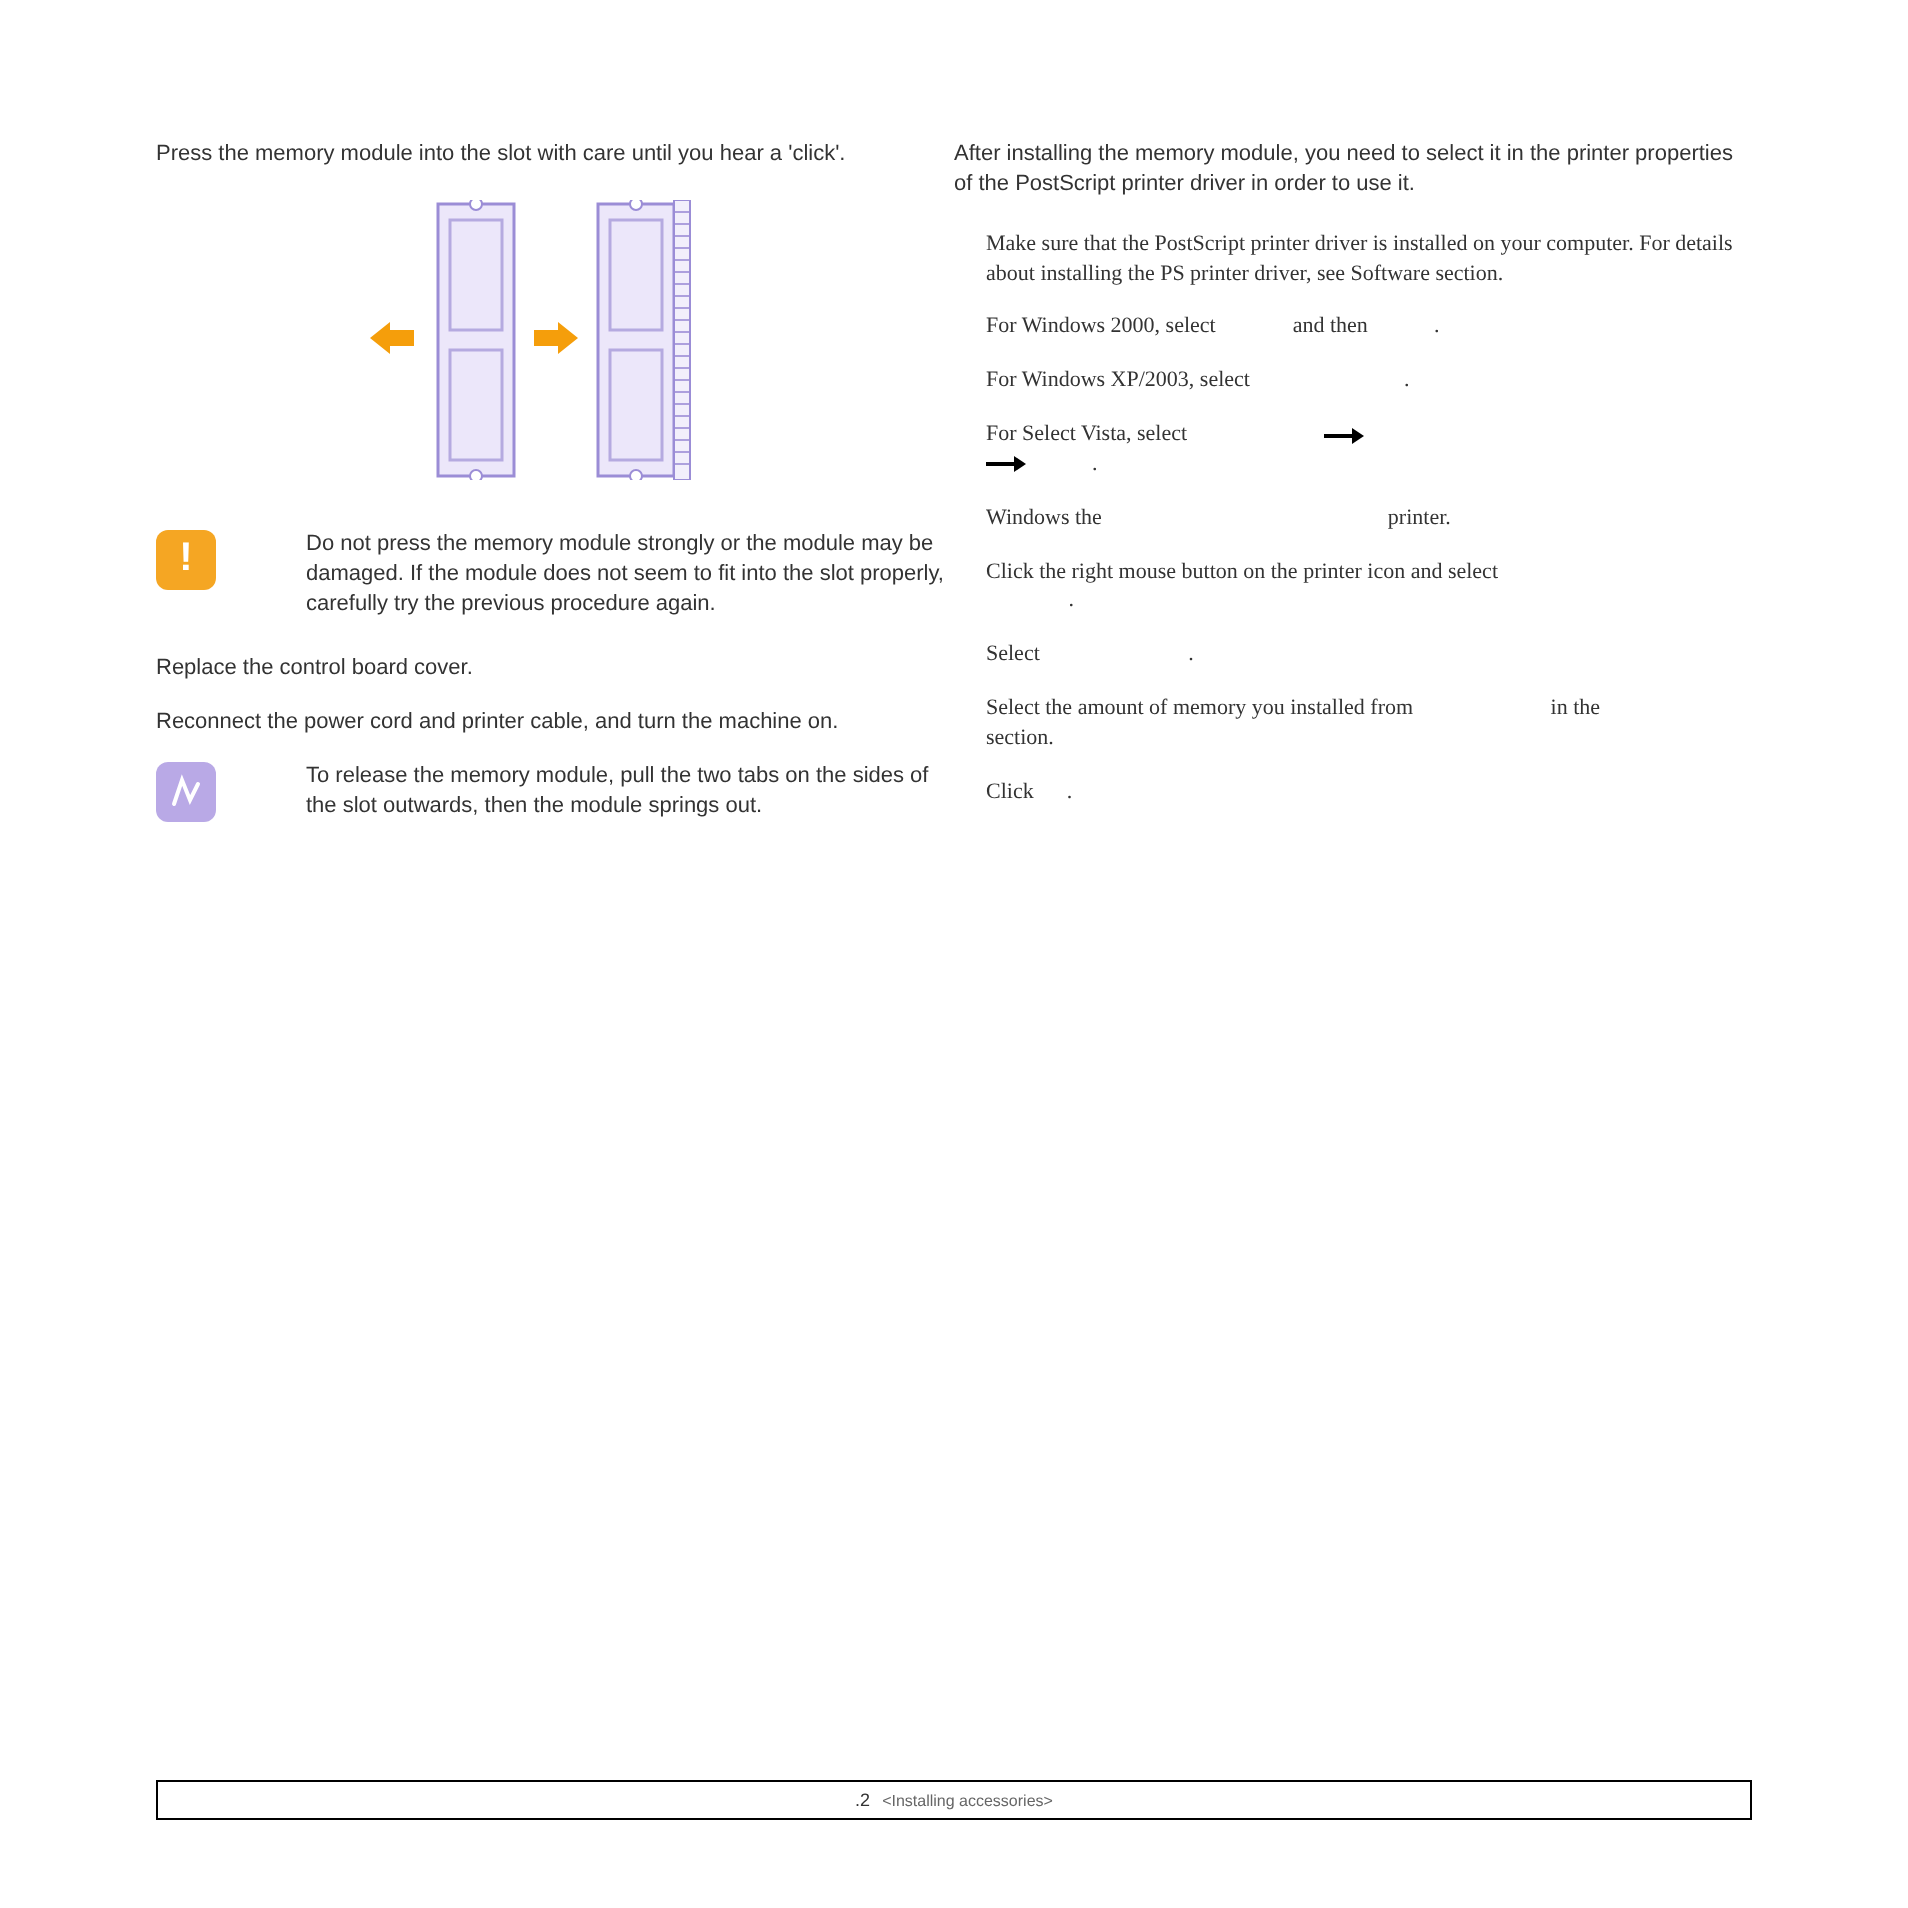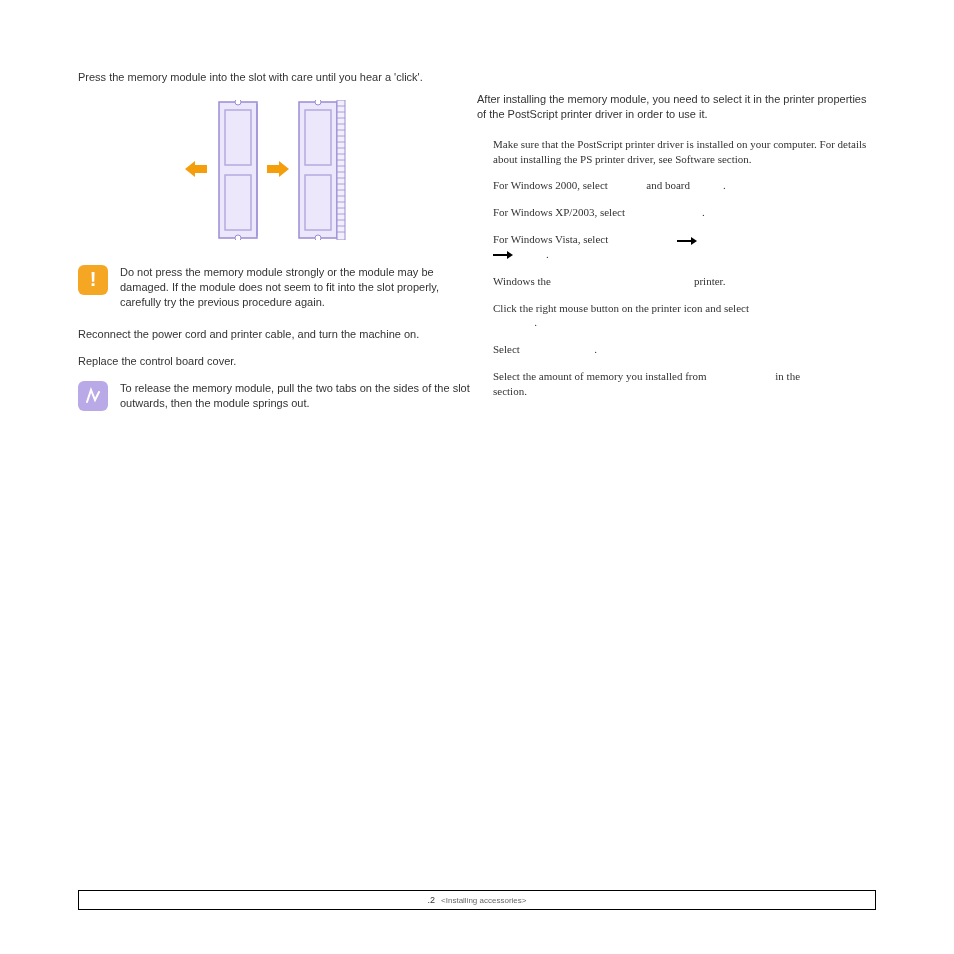--- a/index.html
+++ b/index.html
@@ -88,22 +88,22 @@
   }
   .note-icon {
     width:30px; height:30px; flex:0 0 30px;
     border-radius:6px;
     display:flex; align-items:center; justify-content:center;
     font-weight:bold; font-size:20px;
   }
   .warn-icon { background:#f5a623; color:#fff; }
   .info-icon { background:#b9a9e6; color:#fff; position:relative; }
   .info-icon svg { width:20px; height:20px; }
-  .note-text { line-height:1.35; }
-  .right-col .intro { line-height:1.35; margin-bottom:15px;margin-top:22px; }
+  .note-text { line-height:1.35;margin-left:33px; }
+  .right-col .intro { line-height:1.35; margin-bottom:15px; }
   .steps-r { padding-left:16px;font-family:Liberation Serif, serif; }
   .steps-r .step { margin-bottom:12px; }
   .long-arrow {
     display:inline-block; width:20px; height:8px; position:relative; vertical-align:middle;
   }
   .long-arrow::before{
     content:""; position:absolute; left:0; top:3px; height:2px; width:14px; background:#000;
   }
   .long-arrow::after{
     content:""; position:absolute; right:0; top:0;
@@ -178,57 +178,60 @@
           <circle cx="25" cy="138" r="3" fill="#fff" stroke="#9b8dd6"></circle>
         </svg>
       </div>
     </div>
 
     <div class="note-row">
       <div class="note-icon warn-icon">!</div>
       <div class="note-text">Do not press the memory module strongly or the module may be damaged. If the module does not seem to fit into the slot properly, carefully try the previous procedure again.</div>
     </div>
 
+    <div class="step">Replace the control board cover.</div>
     <div class="step">Reconnect the power cord and printer cable, and turn the machine on.</div>
-    <div class="step">Replace the control board cover.</div>
 
     <div class="note-row">
       <div class="note-icon info-icon">
         <svg viewBox="0 0 20 20">
             <path d="M4 16 L8 4 L12 14 L16 6" stroke="#fff" stroke-width="2" fill="none" stroke-linecap="round"></path>
           </svg>
       </div>
       <div class="note-text">To release the memory module, pull the two tabs on the sides of the slot outwards, then the module springs out.</div>
     </div>
   </div>
 
   <div class="col right-col">
     <div class="intro">After installing the memory module, you need to select it in the printer properties of the PostScript printer driver in order to use it.</div>
     <div class="steps-r">
       <div class="step">Make sure that the PostScript printer driver is installed on your computer. For details about installing the PS printer driver, see Software section.</div>
       <div class="step">
-        <span>For Windows 2000, select </span>&nbsp;&nbsp;&nbsp;&nbsp;&nbsp;&nbsp;&nbsp;&nbsp;&nbsp;&nbsp;&nbsp;&nbsp;<span> and board </span>&nbsp;&nbsp;&nbsp;&nbsp;&nbsp;&nbsp;&nbsp;&nbsp;&nbsp;&nbsp;<span> .</span>
+        <span>For Windows 2000, select </span>&nbsp;&nbsp;&nbsp;&nbsp;&nbsp;&nbsp;&nbsp;&nbsp;&nbsp;&nbsp;&nbsp;&nbsp;<span> and then </span>&nbsp;&nbsp;&nbsp;&nbsp;&nbsp;&nbsp;&nbsp;&nbsp;&nbsp;&nbsp;<span> .</span>
       </div>
       <div class="step">
         <span>For Windows XP/2003, select </span>&nbsp;&nbsp;&nbsp;&nbsp;&nbsp;&nbsp;&nbsp;&nbsp;&nbsp;&nbsp;&nbsp;&nbsp;&nbsp;&nbsp;&nbsp;&nbsp;&nbsp;&nbsp;&nbsp;&nbsp;&nbsp;&nbsp;&nbsp;&nbsp;&nbsp;&nbsp;<span> .</span>
       </div>
       <div class="step">
-        <span>For Windows Vista, select </span>&nbsp;&nbsp;&nbsp;&nbsp;&nbsp;&nbsp;&nbsp;&nbsp;&nbsp;&nbsp;&nbsp;&nbsp;&nbsp;&nbsp;&nbsp;&nbsp;&nbsp;&nbsp;&nbsp;&nbsp;&nbsp;&nbsp;&nbsp;&nbsp;<span class="long-arrow"></span><br><span class="long-arrow"></span>&nbsp;&nbsp;&nbsp;&nbsp;&nbsp;&nbsp;&nbsp;&nbsp;&nbsp;&nbsp;&nbsp;<span> .</span>
+        <span>For Select Vista, select </span>&nbsp;&nbsp;&nbsp;&nbsp;&nbsp;&nbsp;&nbsp;&nbsp;&nbsp;&nbsp;&nbsp;&nbsp;&nbsp;&nbsp;&nbsp;&nbsp;&nbsp;&nbsp;&nbsp;&nbsp;&nbsp;&nbsp;&nbsp;&nbsp;<span class="long-arrow"></span><br><span class="long-arrow"></span>&nbsp;&nbsp;&nbsp;&nbsp;&nbsp;&nbsp;&nbsp;&nbsp;&nbsp;&nbsp;&nbsp;<span> .</span>
       </div>
       <div class="step">
         <span>Windows the </span>&nbsp;&nbsp;&nbsp;&nbsp;&nbsp;&nbsp;&nbsp;&nbsp;&nbsp;&nbsp;&nbsp;&nbsp;&nbsp;&nbsp;&nbsp;&nbsp;&nbsp;&nbsp;&nbsp;&nbsp;&nbsp;&nbsp;&nbsp;&nbsp;&nbsp;&nbsp;&nbsp;&nbsp;&nbsp;&nbsp;&nbsp;&nbsp;&nbsp;&nbsp;&nbsp;&nbsp;&nbsp;&nbsp;&nbsp;&nbsp;&nbsp;&nbsp;&nbsp;&nbsp;&nbsp;&nbsp;&nbsp;&nbsp;&nbsp;&nbsp;<span> printer.</span>
       </div>
       <div class="step">
         <span>Click the right mouse button on the printer icon and select</span><br>&nbsp;&nbsp;&nbsp;&nbsp;&nbsp;&nbsp;&nbsp;&nbsp;&nbsp;&nbsp;&nbsp;&nbsp;&nbsp;&nbsp;&nbsp;<span>.</span>
       </div>
       <div class="step">
         <span>Select </span>&nbsp;&nbsp;&nbsp;&nbsp;&nbsp;&nbsp;&nbsp;&nbsp;&nbsp;&nbsp;&nbsp;&nbsp;&nbsp;&nbsp;&nbsp;&nbsp;&nbsp;&nbsp;&nbsp;&nbsp;&nbsp;&nbsp;&nbsp;&nbsp;&nbsp;<span> .</span>
       </div>
       <div class="step">
         <span>Select the amount of memory you installed from </span>&nbsp;&nbsp;&nbsp;&nbsp;&nbsp;&nbsp;&nbsp;&nbsp;&nbsp;&nbsp;&nbsp;&nbsp;&nbsp;&nbsp;&nbsp;&nbsp;&nbsp;&nbsp;&nbsp;&nbsp;&nbsp;&nbsp;&nbsp;<span> in the </span>&nbsp;&nbsp;&nbsp;&nbsp;&nbsp;&nbsp;&nbsp;&nbsp;&nbsp;&nbsp;&nbsp;&nbsp;&nbsp;&nbsp;&nbsp;&nbsp;&nbsp;&nbsp;&nbsp;&nbsp;&nbsp;&nbsp;&nbsp;&nbsp;&nbsp;<span> section.</span>
+      </div>
+      <div class="step">
+        <span>Click </span>&nbsp;&nbsp;&nbsp;&nbsp;<span> .</span>
       </div>
     </div>
   </div>
 </div>
 
 <div class="footer-bar">
   <span class="pg">.2</span>
   <span class="chap">&lt;Installing accessories&gt;</span>
 </div>
 

